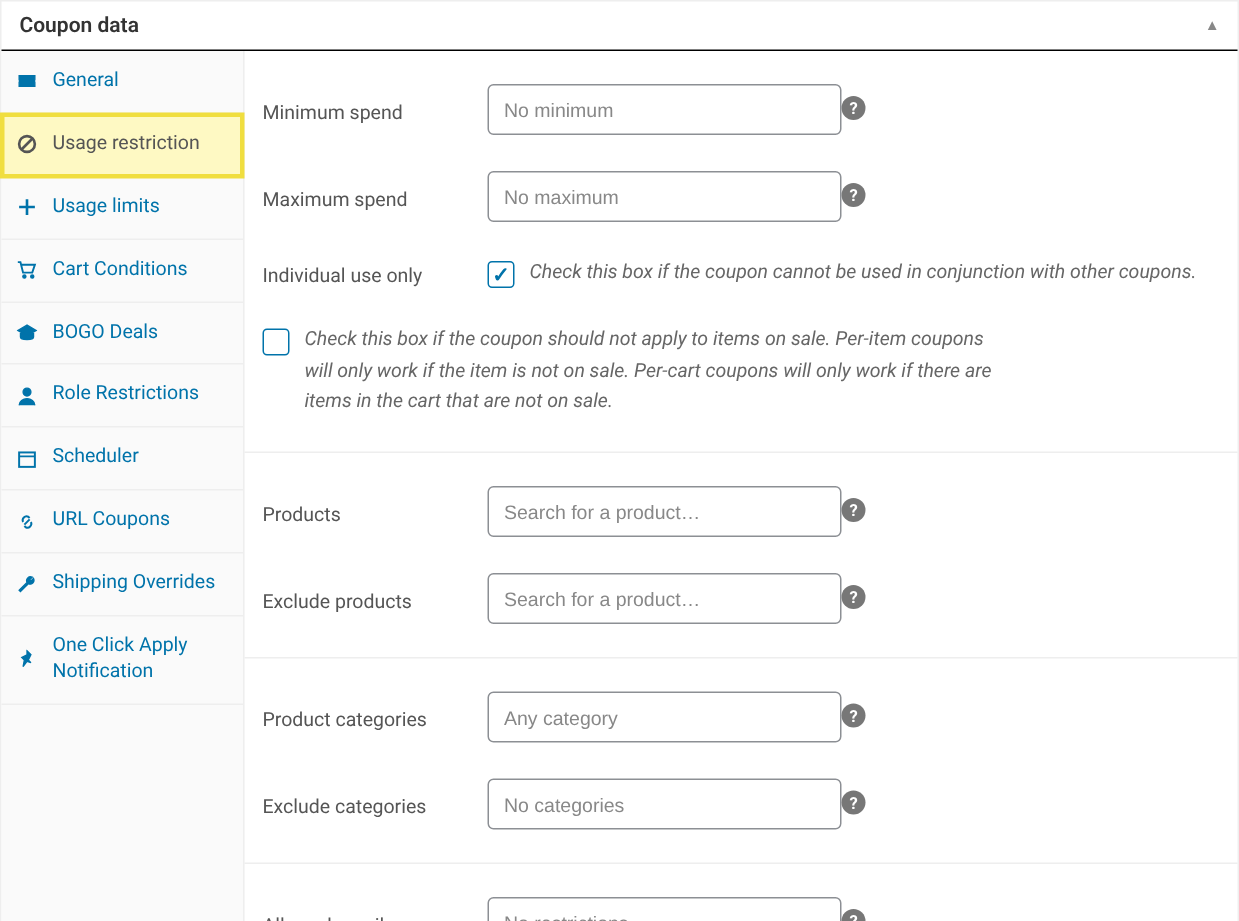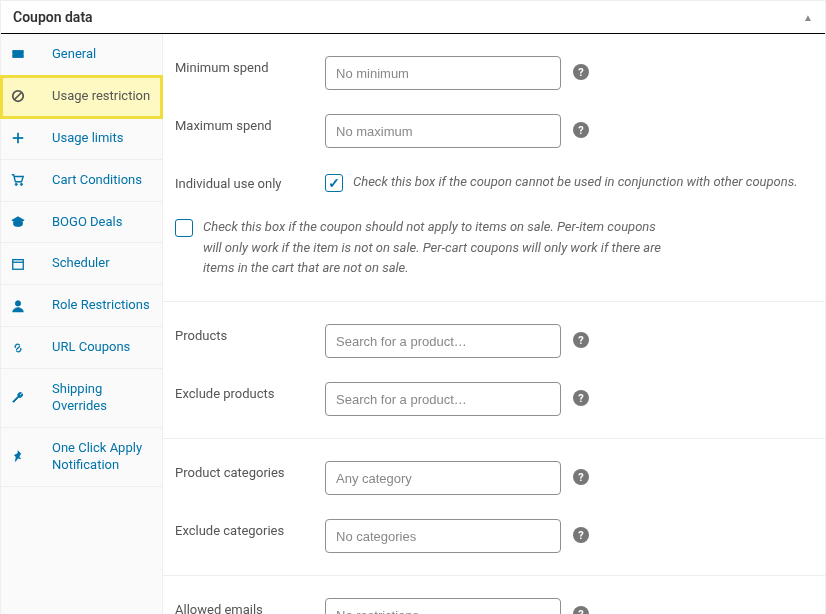--- a/index.html
+++ b/index.html
@@ -3,31 +3,31 @@
   <meta charset="utf-8">
   <style>
     * { box-sizing: border-box; margin: 0; padding: 0; }
     body { font-family: -apple-system, BlinkMacSystemFont, "Segoe UI", Roboto, sans-serif; font-size: 13px; color: #444; background: #fff; }
     .wrapper { border: 1px solid #eee; width: 826px; }
     .header { display: flex; justify-content: space-between; align-items: center; padding: 8px 12px; border-bottom: 1px solid #000000; }
     .header h3 { font-size: 14px; font-weight: 600; color: #333; }
     .collapse { color: #888; font-size: 10px; cursor: pointer; }
     .body { display: flex; }
     .sidebar { width: 162px; background: #fafafa; border-right: 1px solid #eee; }
-    .sidebar-item { display: flex; align-items: center; gap: 27px; padding: 12px 10px; border-bottom: 1px solid #eee; color: #0073aa; cursor: pointer; font-size: 13px; line-height: 1.3; }
+    .sidebar-item { display: flex; align-items: center; gap: 10px; padding: 12px 10px; border-bottom: 1px solid #eee; color: #0073aa; cursor: pointer; font-size: 13px; line-height: 1.3; }
     .sidebar-item.active { background: #fef9c3; color: #555; outline: 3px solid #f0de3f; outline-offset: -2px; }
     .sidebar-item .icon { width: 14px; height: 14px; display: inline-flex; align-items: center; justify-content: center; }
     .sidebar-item.active .icon svg { fill: #555; stroke: #555; }
     .sidebar-item .icon svg { fill: #0073aa; stroke: #0073aa; }
     .content { flex: 1; }
     .section { padding: 10px 20px 10px 12px; border-bottom: 1px solid #eee; }
     .section:last-child { border-bottom: none; }
-    .row { display: flex; align-items: flex-start; padding: 12px 0; }
+    .row { display: flex; align-items: center; padding: 12px 0; }
     .row-label { width: 150px; padding-top: 4px; color: #555; font-size: 13px; }
-    .row-control { flex: 1; display: flex; align-items: flex-start; gap: 12px; }
+    .row-control { flex: 1; display: flex; align-items: flex-start; }
     .row-control input[type="text"] { width: 236px; height: 34px; border: 1px solid #8c8f94; border-radius: 4px; padding: 0 10px; font-size: 13px; color: #666; }
     .row-control input[type="text"]::placeholder { color: #888; }
     .help { width: 16px; height: 16px; border-radius: 50%; background: #777; color: #fff; font-size: 11px; font-weight: bold; display: inline-flex; align-items: center; justify-content: center; margin-top: 8px; cursor: help; }
     .chk-wrap { display: flex; align-items: flex-start; gap: 10px; }
     .chk { width: 18px; height: 18px; border: 1px solid #0073aa; border-radius: 3px; display: inline-flex; align-items: center; justify-content: center; color: #0073aa; font-size: 14px; font-weight: bold; cursor: pointer; flex-shrink: 0; margin-top: 2px; }
     .desc { font-style: italic; color: #666; line-height: 1.6; font-size: 13px; max-width: 460px; }
   </style>
 </head>
 <body>
 
@@ -85,35 +85,35 @@
               <path d="M8 2L1 6l7 4 7-4-7-4zM3 8v3c0 1 2 2 5 2s5-1 5-2V8"></path>
             </svg>
         </span>
         <span>BOGO Deals</span>
       </div>
 
 
       <div class="sidebar-item">
         <span class="icon">
           <svg viewBox="0 0 16 16" width="14" height="14">
+              <circle cx="8" cy="5" r="3"></circle>
+              <path d="M2 15c0-3 3-5 6-5s6 2 6 5"></path>
+            </svg>
+        </span>
+        <span>Role Restrictions</span>
+      </div>
+
+      <div class="sidebar-item">
+        <span class="icon">
+          <svg viewBox="0 0 16 16" width="14" height="14">
               <rect x="2" y="3" width="12" height="11" fill="none" stroke-width="1.5"></rect>
               <line x1="2" y1="6" x2="14" y2="6" stroke-width="1.5"></line>
             </svg>
         </span>
         <span>Scheduler</span>
-      </div>
-
-      <div class="sidebar-item">
-        <span class="icon">
-          <svg viewBox="0 0 16 16" width="14" height="14">
-              <circle cx="8" cy="5" r="3"></circle>
-              <path d="M2 15c0-3 3-5 6-5s6 2 6 5"></path>
-            </svg>
-        </span>
-        <span>Role Restrictions</span>
       </div>
 
       <div class="sidebar-item">
         <span class="icon">
           <svg viewBox="0 0 16 16" width="14" height="14">
               <path d="M6 10l4-4M5 8a3 3 0 014-4l1 1M11 8a3 3 0 01-4 4l-1-1" fill="none" stroke-width="1.5"></path>
             </svg>
         </span>
         <span>URL Coupons</span>
       </div>

